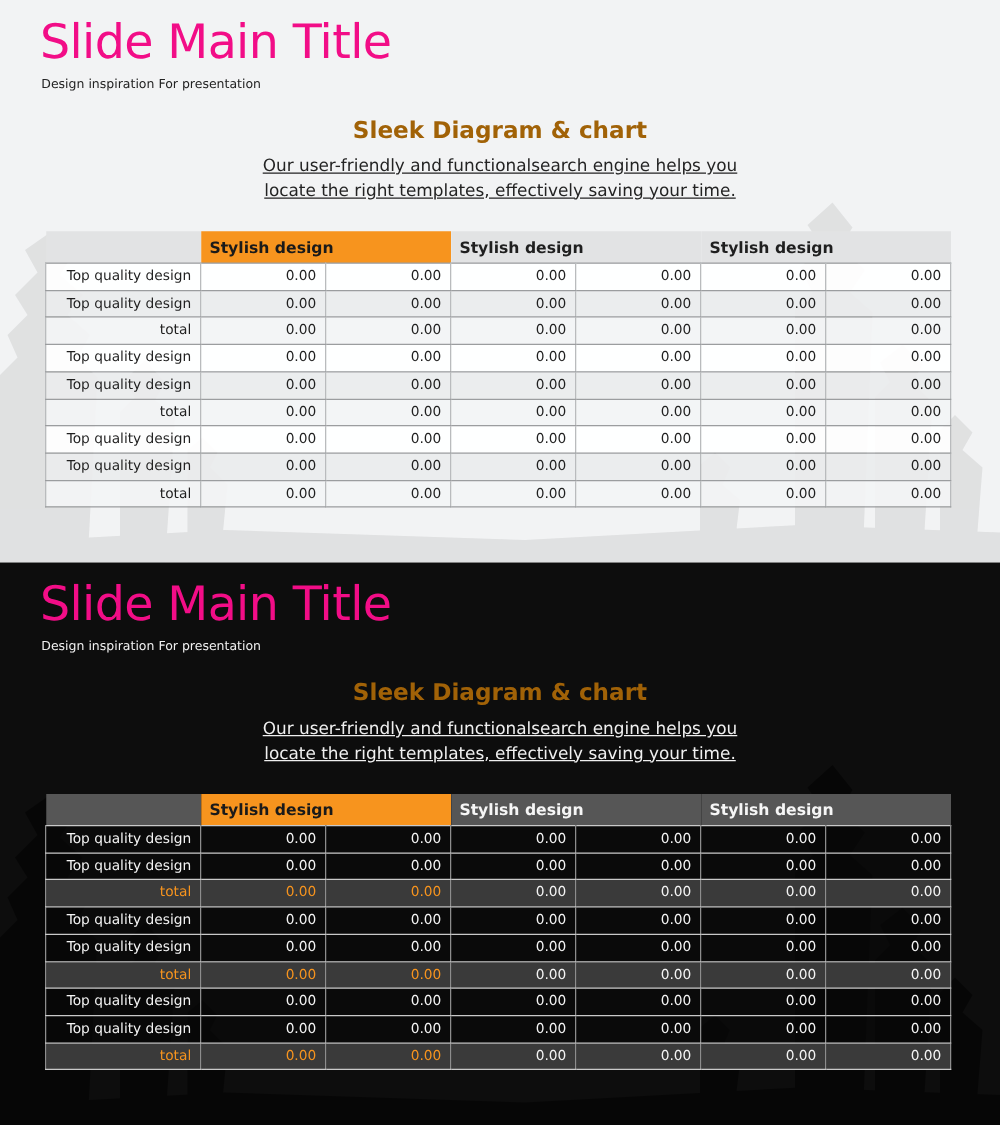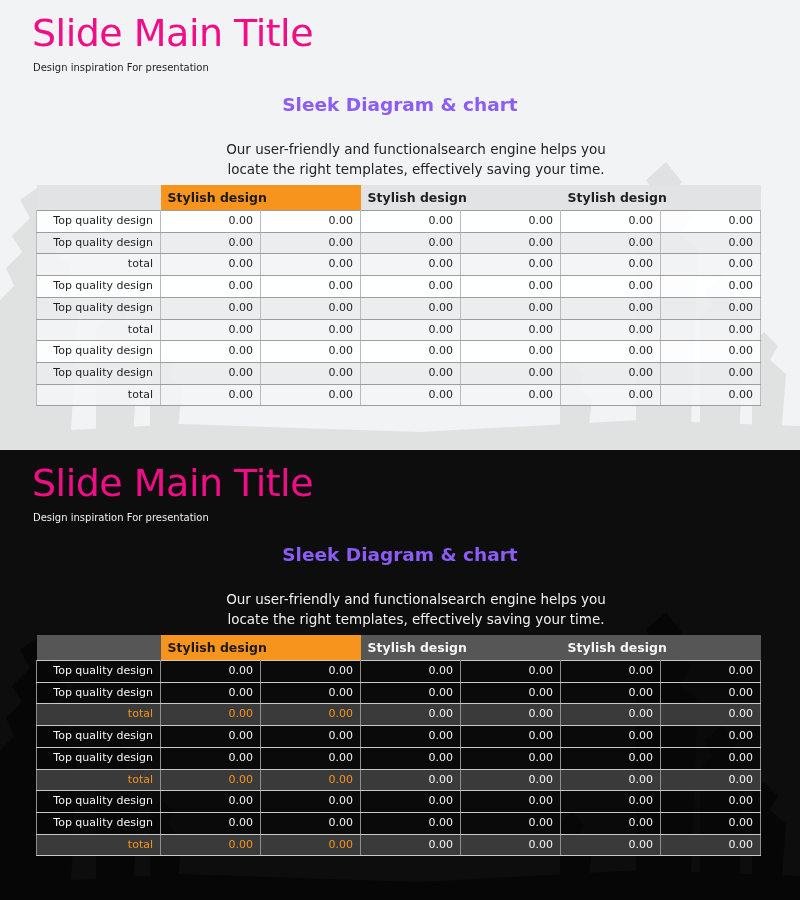--- a/index.html
+++ b/index.html
@@ -27,25 +27,25 @@
     font-size:38px;font-weight:normal;letter-spacing:-.5px;
     line-height:1.05;margin:0;
   }
   .sub-title{
     position:absolute;left:33px;top:62px;
     font-size:10px;margin:0;
   }
   .section-title{
     position:absolute;left:0;right:0;top:94px;
     text-align:center;font-size:18.5px;font-weight:bold;
-    color:#8b5cf6;margin:0;
+    color:#a16207;margin:0;
   }
   .lead{
     position:absolute;left:190px;width:420px;top:124px;
-    text-align:center;font-size:13.5px;line-height:1.45;margin:16px;
+    text-align:center;font-size:13.5px;line-height:1.45;margin:0;text-decoration:underline;
   }
   .slide-light .main-title{color:#f20d87;}
   .slide-dark  .main-title{color:#f20d87;}
   .slide-light .sub-title,.slide-light .lead{color:#232323;}
   .slide-dark  .sub-title,.slide-dark  .lead{color:#f0f0f0;}
 
   
   .tbl-wrap{position:absolute;left:36px;top:185px;width:724px;}
   table.grid{
     border-collapse:collapse;width:724px;

